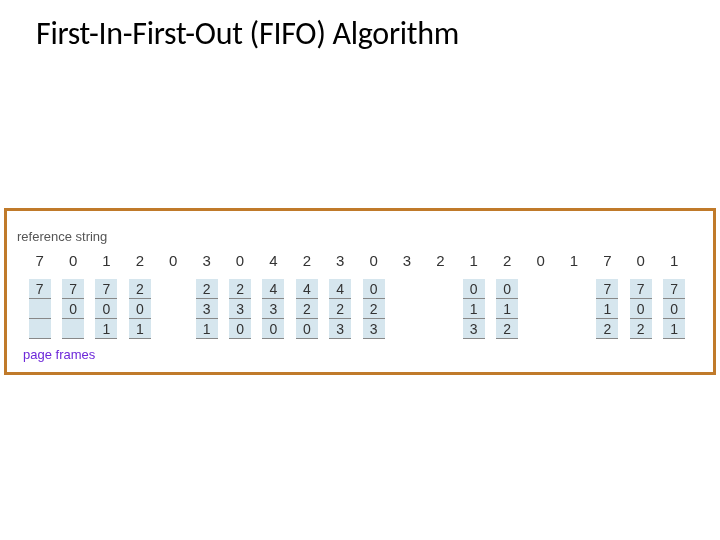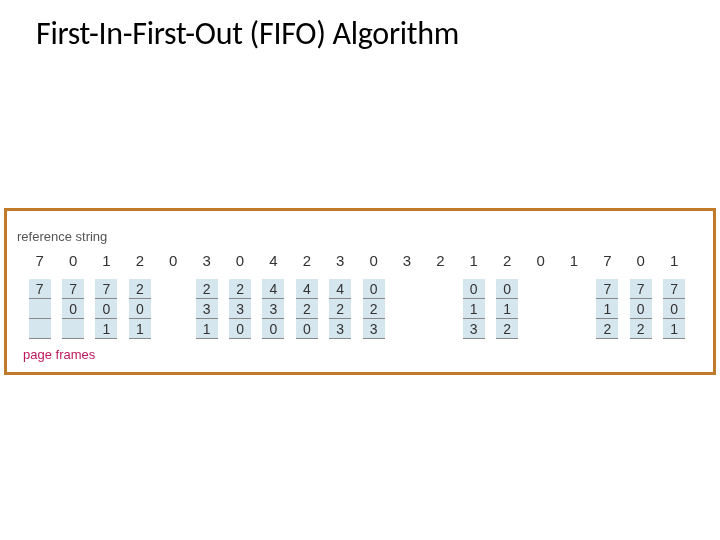--- a/index.html
+++ b/index.html
@@ -71,21 +71,21 @@
     font-size: 14px;
     color: #333;
     box-sizing: border-box;
   }
   .filled {
     background: #d6e6ee;
     border-bottom: 1px solid #888;
   }
   .caption-bottom {
     font-size: 13px;
-    color: #be185d;
+    color: #6d28d9;
     margin-top: 4px;
     padding-left: 6px;
   }
 </style>
 </head>
 <body>
 
 <div class="slide">
   <div class="title">First-In-First-Out (FIFO) Algorithm</div>
 

